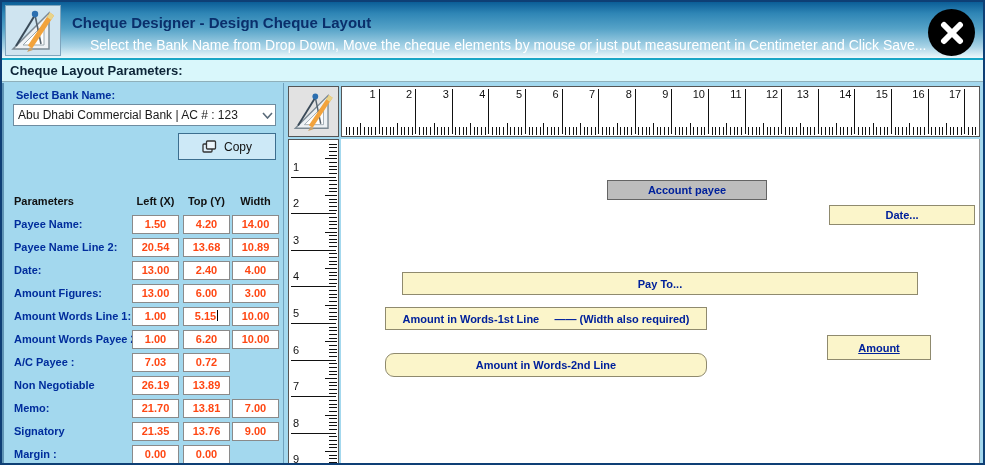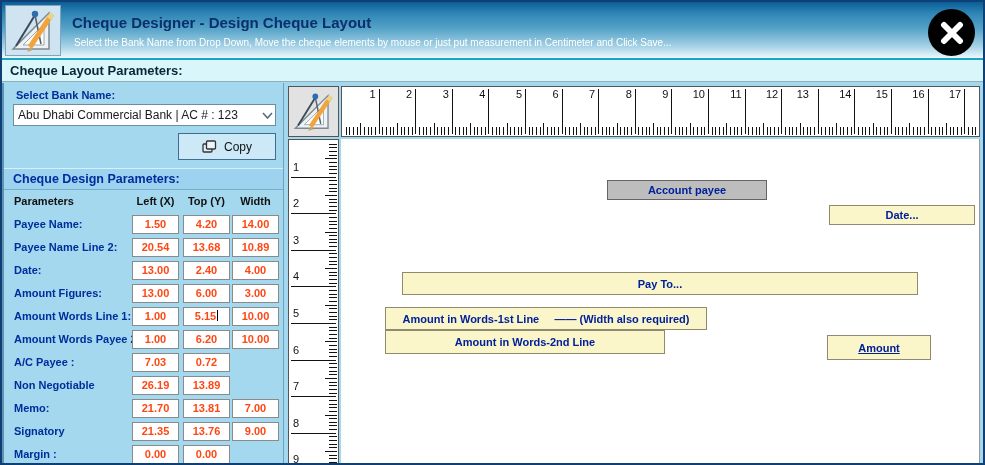--- a/index.html
+++ b/index.html
@@ -4,21 +4,21 @@
 <style>
   html,body{margin:0;padding:0;background:#e8e8e8;font-family:"Liberation Sans",sans-serif;}
   .window{position:relative;width:985px;height:465px;margin:0 auto;background:var(--panel_bg,#A3D8EE);
           border:2px solid #0E3F75;box-sizing:border-box;overflow:hidden;}
   
   .titlebar{position:absolute;left:0;top:0;width:100%;height:56px;
     background:linear-gradient(180deg,#0b5e97 0%,#2e85b5 20%,#56a3c8 48%,#a8d3e6 80%,#eef9fc 100%);}
   .logo-box{position:absolute;left:3px;top:3px;width:56px;height:51px;background:#cfe4f0;
     border:1px solid #7fa5bd;box-sizing:border-box;}
   .app-title{position:absolute;left:70px;top:12px;font-size:15px;font-weight:bold;color:#0A2F6B;}
-  .app-subtitle{position:absolute;left:72px;top:35px;font-size:10px;color:#ffffff;}
+  .app-subtitle{position:absolute;left:88px;top:35px;font-size:14px;color:#ffffff;}
   .close-btn{position:absolute;left:926px;top:7px;width:47px;height:47px;border-radius:50%;
     background:#000;display:flex;align-items:center;justify-content:center;cursor:pointer;}
   
   .band{position:absolute;left:0;top:56px;width:100%;height:24px;background:#D9F7FB;
     border-top:2px solid #18A6C6;border-bottom:1px solid #8FB0BA;box-sizing:border-box;}
   .band-text{position:absolute;left:8px;top:3px;font-size:13px;font-weight:bold;color:#0C2437;}
   
   .left-panel{position:absolute;left:0;top:81px;width:282px;height:384px;background:var(--panel_bg,#A3D8EE);
     border-right:1px solid #6FA2BE;border-left:2px solid #5E93B4;box-sizing:border-box;}
   .bank-label{position:absolute;left:12px;top:6px;font-size:11px;font-weight:bold;color:var(--label_text,#002D9C);}
@@ -63,21 +63,21 @@
   .vminor{position:absolute;right:1px;height:1px;background:#111;}
   
   .el{position:absolute;display:flex;align-items:center;justify-content:center;
       font-size:11px;font-weight:bold;color:#00219B;box-sizing:border-box;cursor:move;}
   .el.cream{background:var(--cream,#FBF5CA);border:1px solid #8F8A6E;}
   .el.gray{background:var(--gray_box,#BDBDBD);border:1px solid #646464;}
   .el-account{left:266px;top:41px;width:160px;height:20px;}
   .el-date{left:488px;top:66px;width:146px;height:20px;}
   .el-payto{left:61px;top:133px;width:516px;height:23px;}
   .el-words1{left:44px;top:168px;width:322px;height:23px;white-space:pre;}
-  .el-words2{left:44px;top:191px;width:280px;height:24px;}
+  .el-words2{left:44px;top:214px;width:322px;height:24px;border-radius:9px;}
   .el-amount{left:486px;top:196px;width:104px;height:25px;text-decoration:underline;}
 </style>
 </head>
 <body>
 
 <div class="window">
 
   <div class="titlebar">
     <div class="logo-box">
       <svg width="54" height="49" viewBox="0 0 54 49">
@@ -114,23 +114,20 @@
             <polyline points="1,1 5.5,6 10,1" fill="none" stroke="#5A6B7A" stroke-width="1.6"></polyline>
           </svg>
       </span>
     </div>
     <div class="copy-btn">
       <svg width="15" height="14" viewBox="0 0 15 14">
         <rect x="1" y="4" width="9" height="8" rx="1" fill="#dfeef8" stroke="#333" stroke-width="1.3"></rect>
         <rect x="4.5" y="1" width="9" height="8" rx="1" fill="#eef6fb" stroke="#333" stroke-width="1.3"></rect>
       </svg>
       <span>Copy</span>
-    </div>
-    <div class="design-band">
-      <div class="design-band-text">Cheque Design Parameters:</div>
     </div>
     <div class="ptable">
       <div class="phead c0">Parameters</div>
       <div class="phead c1">Left (X)</div>
       <div class="phead c2">Top (Y)</div>
       <div class="phead c3">Width</div>
 
     <div class="prow" style="top: 132px;">
           <div class="plabel">Payee Name:</div>
           <div class="pbox" style="left: 128px;">1.50</div>

